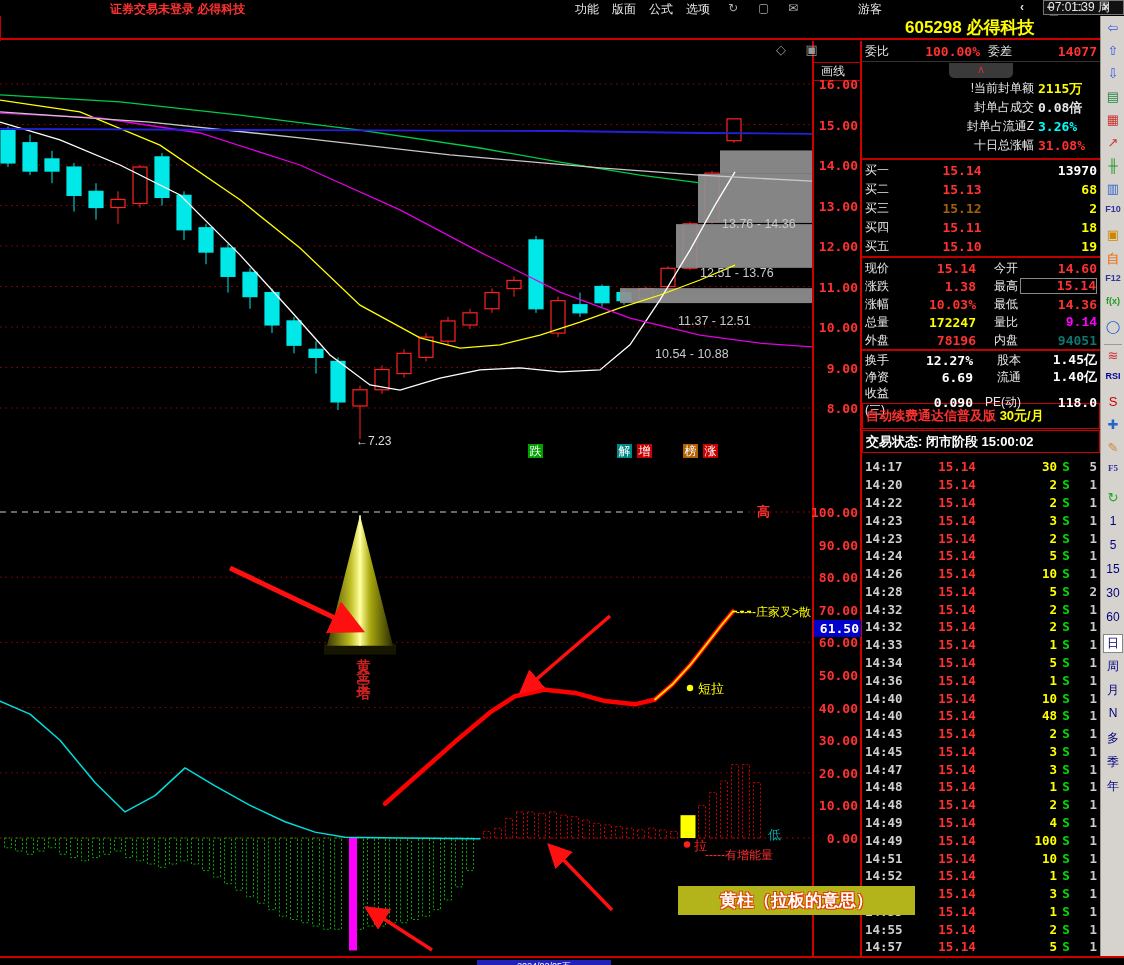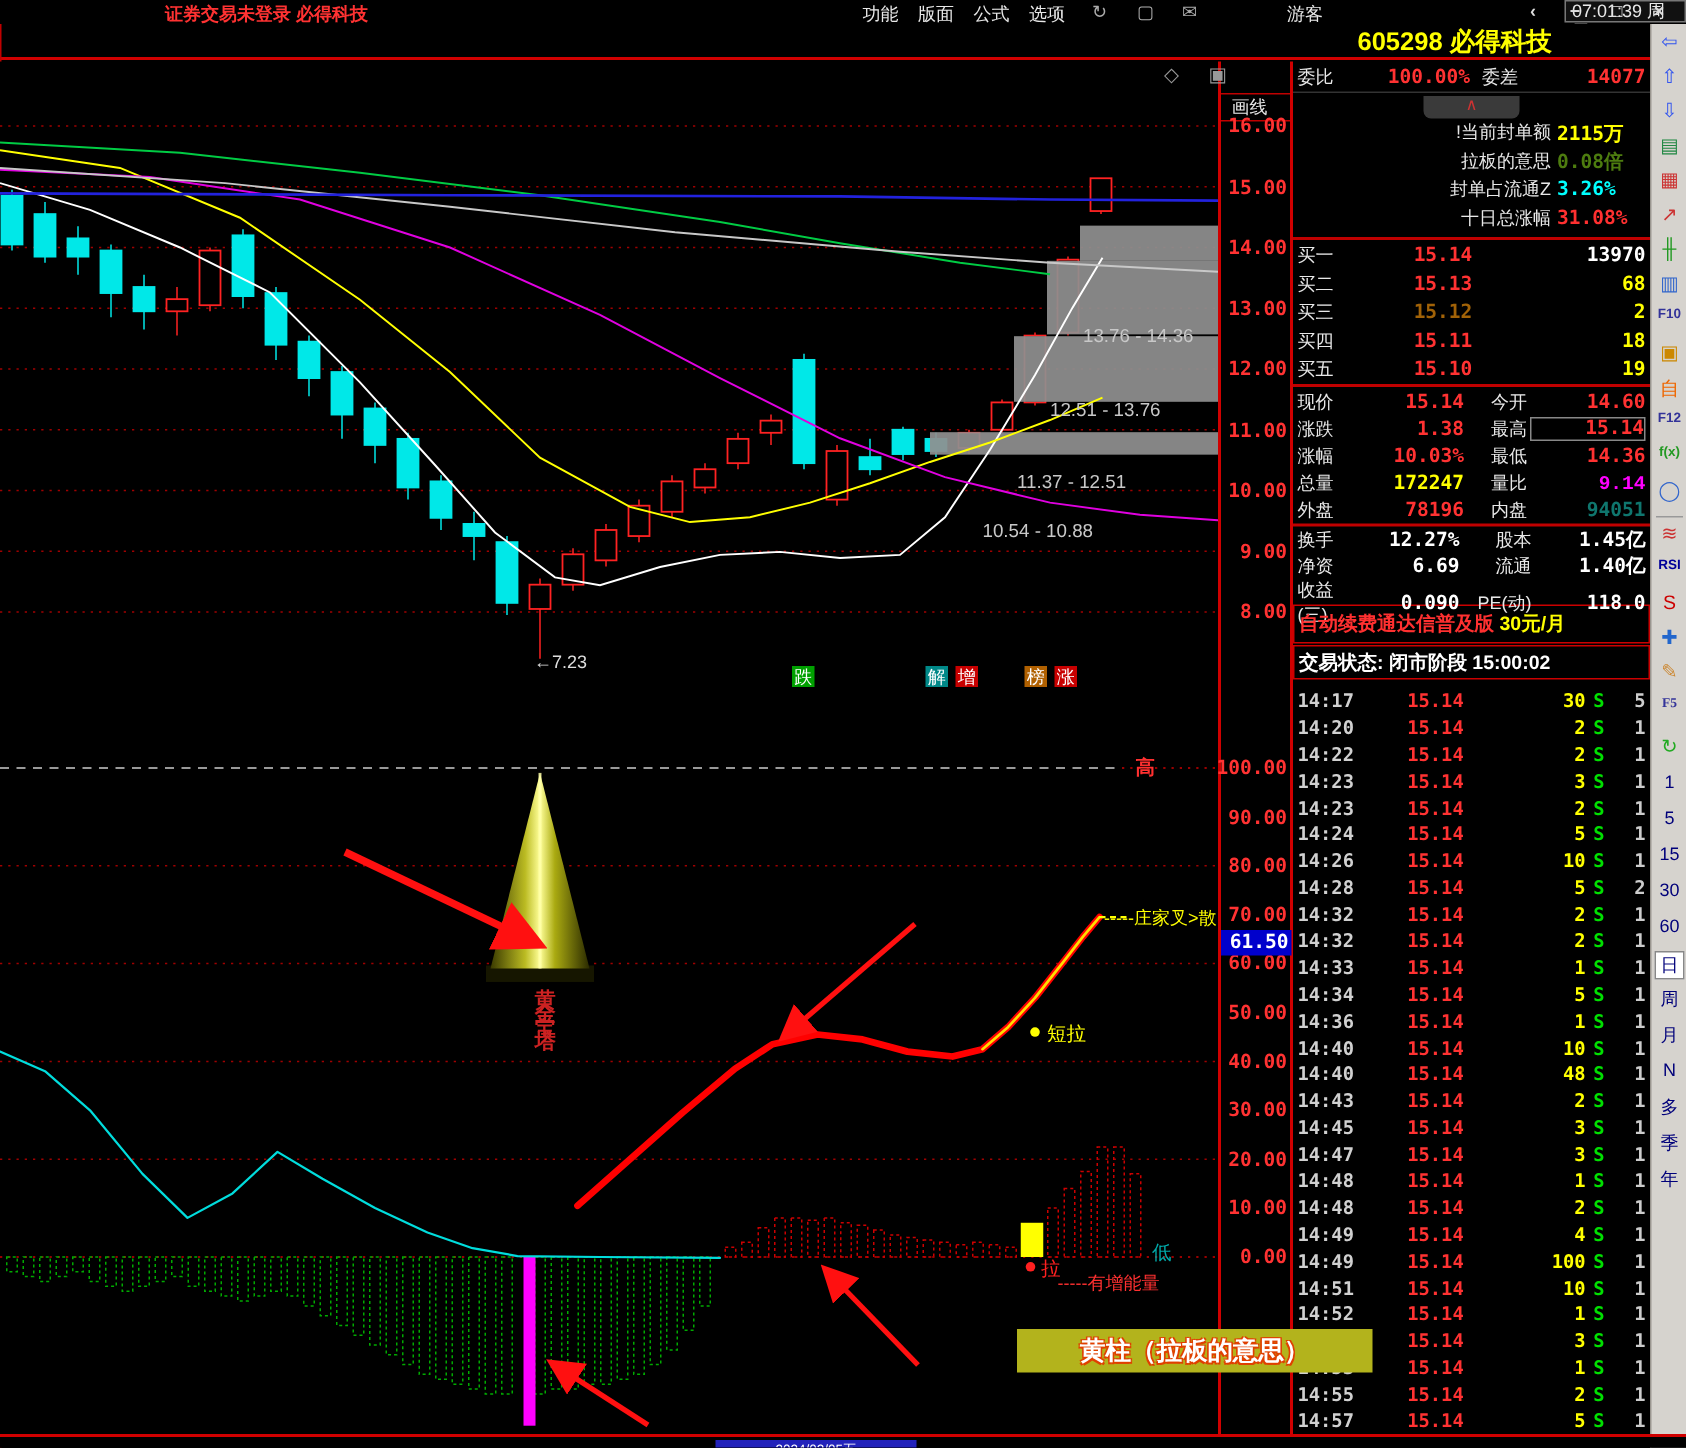--- a/index.html
+++ b/index.html
@@ -371,22 +371,22 @@
   <div id="expander">
     <span>∧</span>
   </div>
   <div id="seal-block">
     <div id="seal-rows">
         <div class="seal-row">
           <span class="lab">!当前封单额</span>
           <span class="val" style="color: rgb(255, 255, 0);">2115万</span>
         </div>
         <div class="seal-row">
-          <span class="lab">拉板的意思</span>
-          <span class="val" style="color: #4d7c0f;">0.08倍</span>
+          <span class="lab">封单占成交</span>
+          <span class="val" style="color: #e5e5e5;">0.08倍</span>
         </div>
         <div class="seal-row">
           <span class="lab">封单占流通Z</span>
           <span class="val" style="color: rgb(0, 255, 255);">3.26%</span>
         </div>
         <div class="seal-row">
           <span class="lab">十日总涨幅</span>
           <span class="val" style="color: rgb(255, 48, 48);">31.08%</span>
         </div>
       </div>

